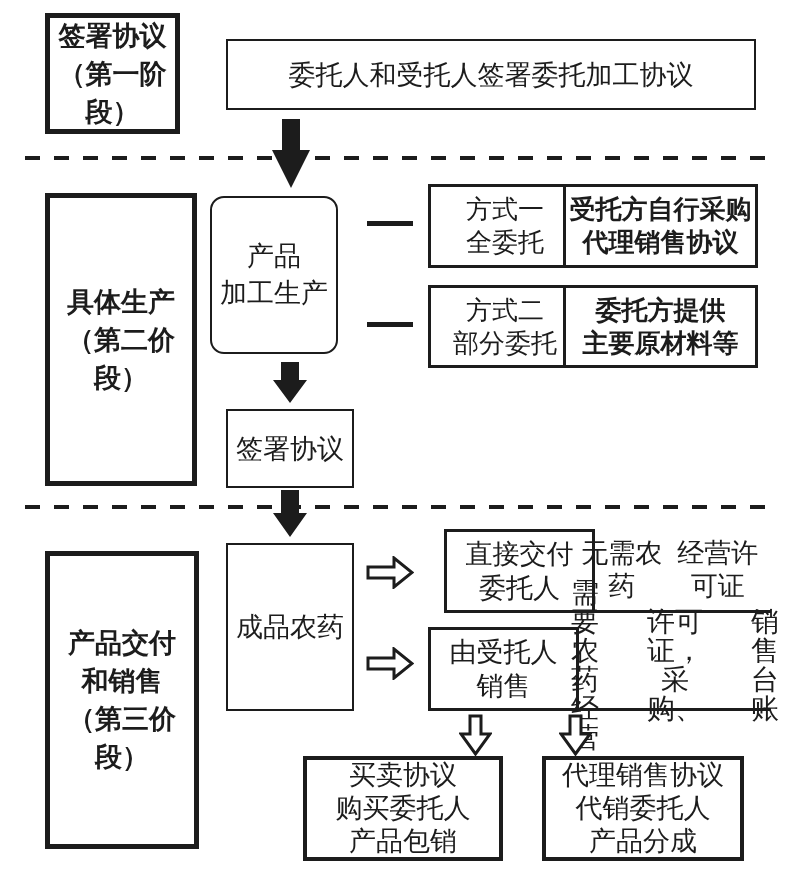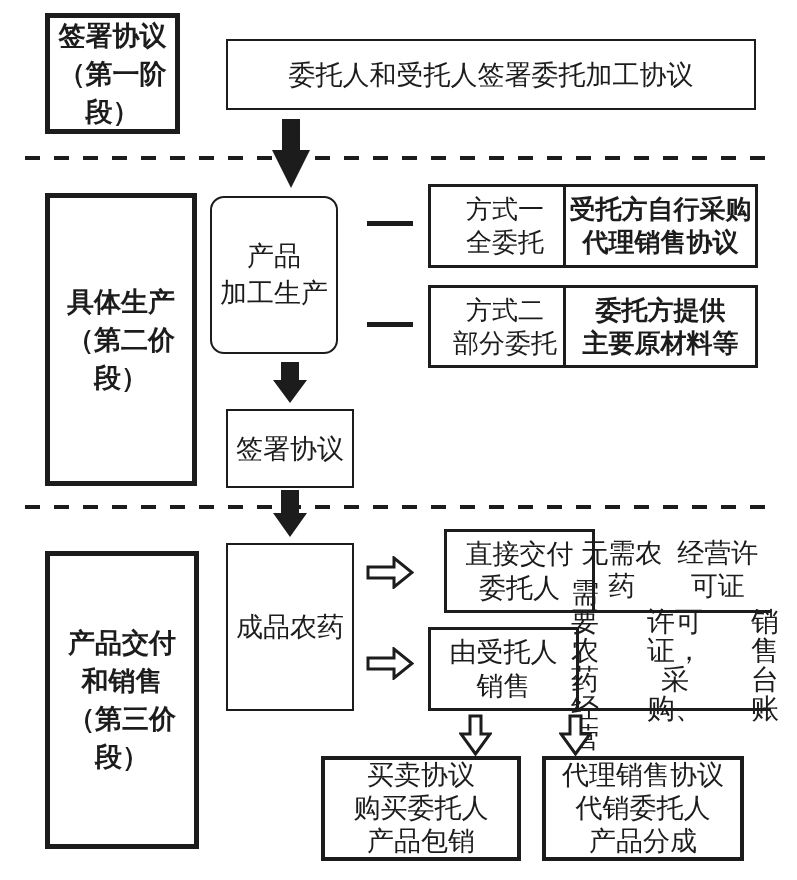--- a/index.html
+++ b/index.html
@@ -162,21 +162,21 @@
     <div>销售台账</div>
   </div>
 
   <svg class="abs" style="left:459px; top:714px;" width="33" height="42" viewBox="0 0 33 42">
     <path d="M11,2 H22 V20 H31 L16.5,40 L2,20 H11 Z" fill="#fff" stroke="var(--ink)" stroke-width="3"></path>
   </svg>
   <svg class="abs" style="left:559px; top:714px;" width="33" height="42" viewBox="0 0 33 42">
     <path d="M11,2 H22 V20 H31 L16.5,40 L2,20 H11 Z" fill="#fff" stroke="var(--ink)" stroke-width="3"></path>
   </svg>
 
-  <div class="box serif-box" style="left:321px; top:756px; width:200px; height:105px; border-width:4px; line-height:33px;">
+  <div class="box serif-box" style="left:303px; top:756px; width:200px; height:105px; border-width:4px; line-height:33px;">
     <div>买卖协议</div>
     <div>购买委托人</div>
     <div>产品包销</div>
   </div>
 
   <div class="box serif-box" style="left:542px; top:756px; width:202px; height:105px; border-width:4px; line-height:33px;">
     <div>代理销售协议</div>
     <div>代销委托人</div>
     <div>产品分成</div>
   </div>

